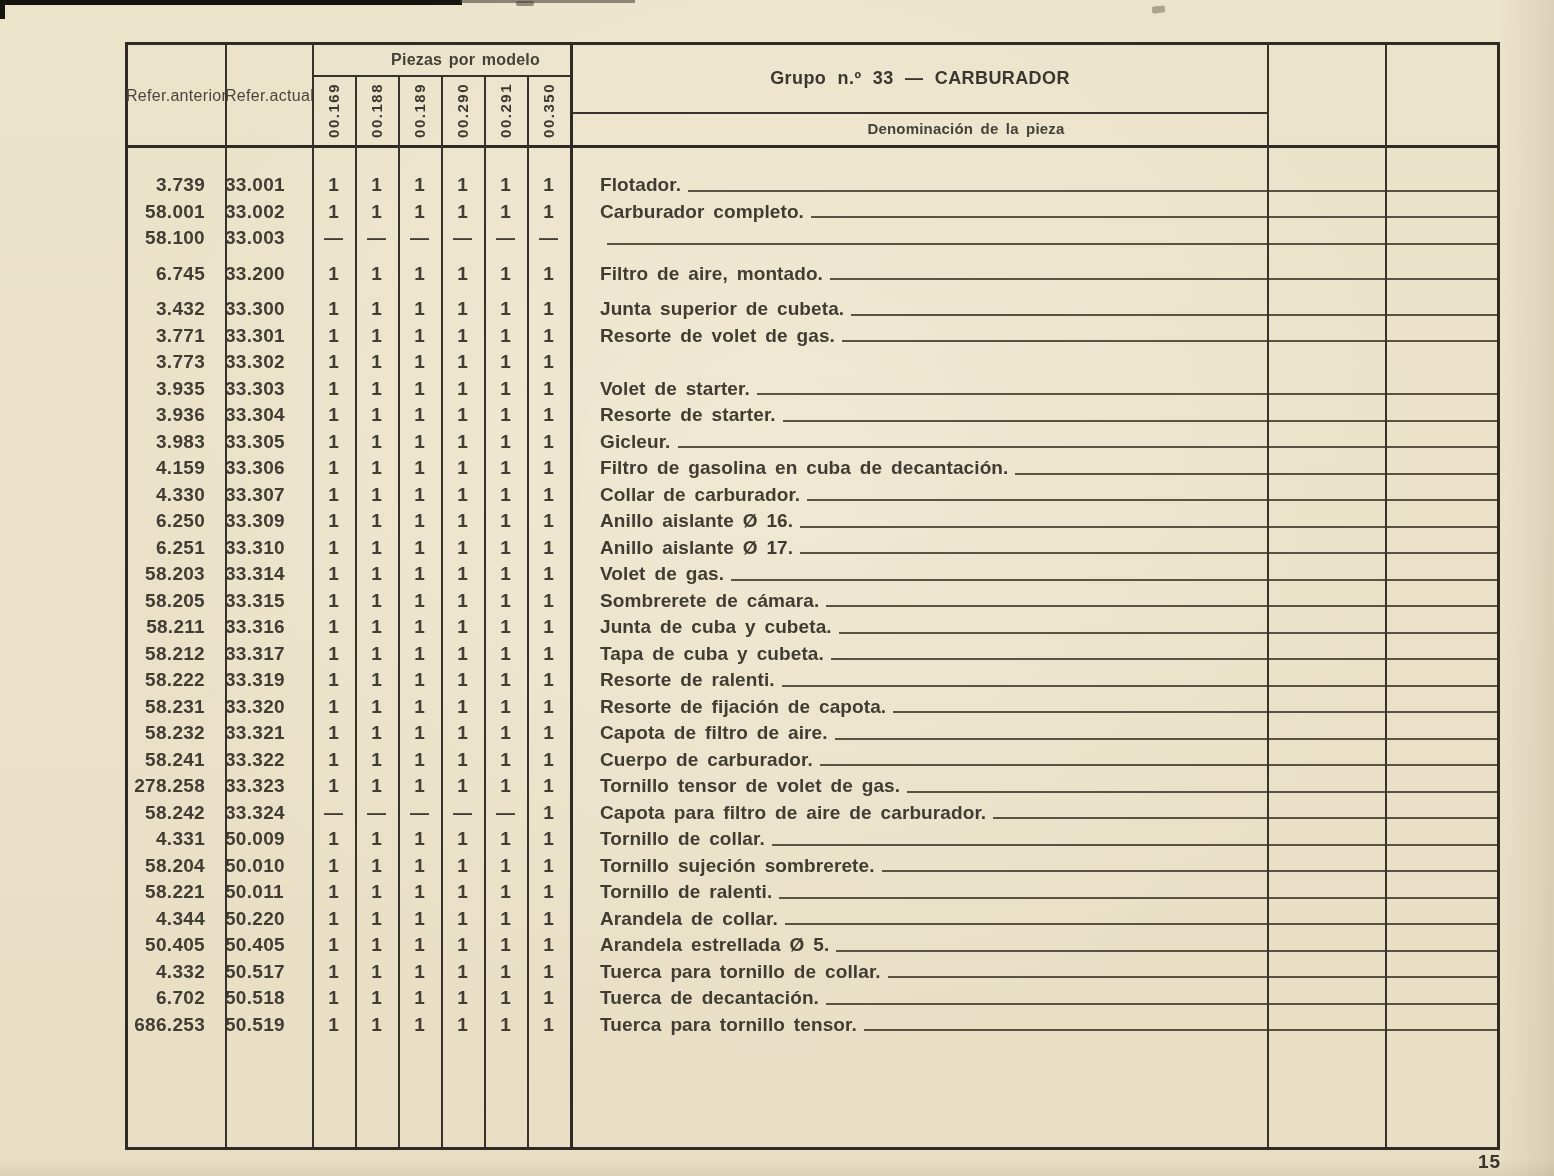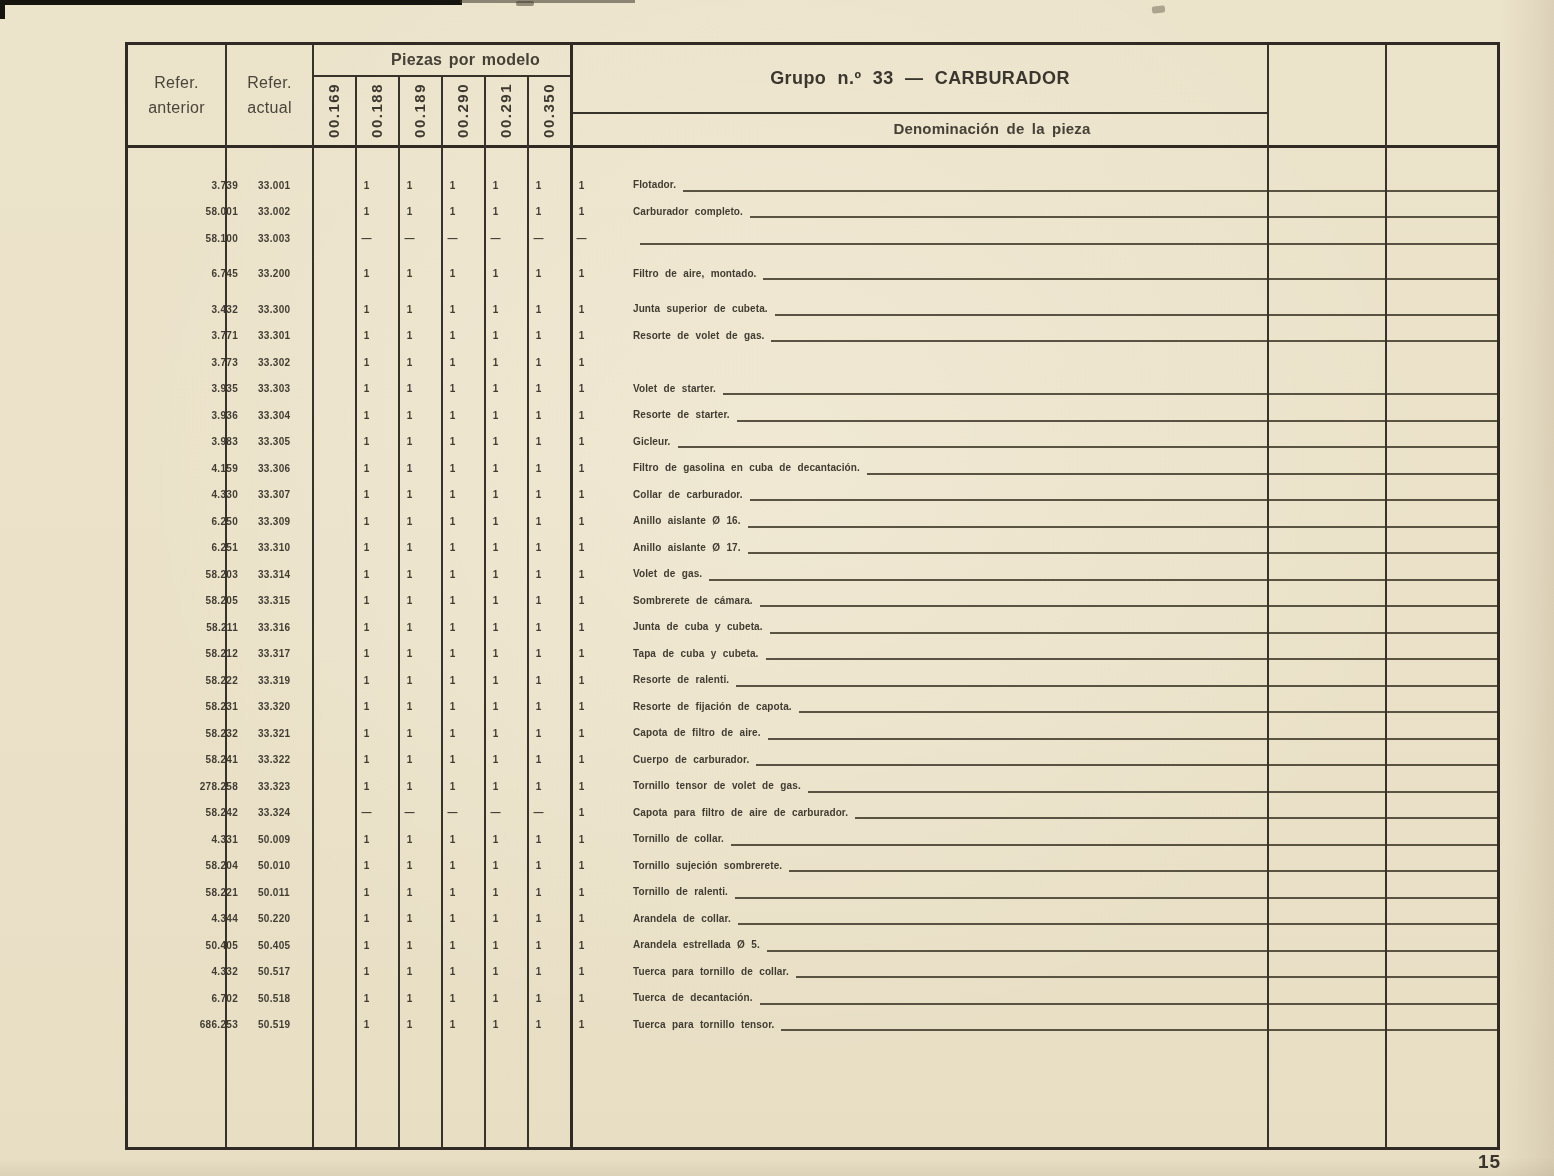--- a/index.html
+++ b/index.html
@@ -32,30 +32,30 @@
     font-weight:bold;
   }
   .vline{position:absolute;top:0;bottom:0;width:2px;background:#37332a;z-index:5;}
   .vline.thick{width:3px;background:#2f2b24;}
   .vline.model{top:30px;}
   .hline{position:absolute;height:2px;background:#37332a;z-index:4;}
   .hline.thick{height:3px;background:#2f2b24;}
 
   
   .hcell{position:absolute;display:flex;align-items:center;justify-content:center;text-align:center;z-index:2;}
-  .ref-head{flex-direction:column;font-size:16px;font-weight:normal;color:#4a453b;line-height:25px;letter-spacing:.3px;}
+  .ref-head{flex-direction:row;font-size:16px;font-weight:normal;color:#4a453b;line-height:25px;letter-spacing:.3px;}
   .pieces-head{font-size:16px;color:#464137;letter-spacing:.2px;word-spacing:2px;}
   .model-head{font-size:15px;}
   .model-head .vtext{writing-mode:vertical-rl;transform:rotate(180deg);letter-spacing:1.5px;color:#3d3930;}
   .group-head{font-size:18px;color:#3b372e;word-spacing:6px;letter-spacing:.4px;}
   .denom-head{font-size:15px;font-weight:bold;color:#464137;word-spacing:3px;letter-spacing:.2px;}
 
   
   .rows{position:absolute;left:0;right:0;top:103px;bottom:0;padding-top:24px;z-index:1;overflow:hidden;}
-  .prow{display:flex;height:26.5px;align-items:center;font-size:10px;margin-left:33px;}
+  .prow{display:flex;height:26.5px;align-items:center;font-size:19px;}
   .row-gap{height:9px;}
   .c-old{width:97px;text-align:right;padding-right:20px;box-sizing:border-box;letter-spacing:.3px;}
   .c-new{width:87px;text-align:left;letter-spacing:.3px;}
   .c-qty{width:43px;text-align:center;}
   .c-desc{flex:1;display:flex;padding-left:30px;min-width:0;}
   .c-desc .desc-text{white-space:nowrap;letter-spacing:.1px;word-spacing:3.5px;line-height:26.5px;color:#413c32;}
   .c-desc .fill{flex:1;position:relative;height:26.5px;}
   .c-desc .fill::after{content:"";position:absolute;left:7px;right:0;bottom:7px;height:2px;background:#5a5342;}
 
   .page-number{position:absolute;left:1478px;top:1151px;font-size:19px;font-weight:bold;color:#38342b;letter-spacing:1px;}
@@ -102,21 +102,21 @@
     <div class="hcell model-head" style="left:356px;top:30px;width:43px;height:70px;">
         <span class="vtext">00.291</span>
       </div>
     <div class="hcell model-head" style="left:399px;top:30px;width:43px;height:70px;">
         <span class="vtext">00.350</span>
       </div>
 
     <div class="hcell group-head" style="left:445px;top:0;width:694px;height:67px;">
       <span>Grupo n.º 33 — CARBURADOR</span>
     </div>
-    <div class="hcell denom-head" style="left:445px;top:67px;width:838px;height:33px;">
+    <div class="hcell denom-head" style="left:419px;top:67px;width:838px;height:33px;">
       <span>Denominación de la pieza</span>
     </div>
 
     <div class="rows">
   <div class="prow">
     <div class="c-old">3.739</div>
     <div class="c-new">33.001</div>
     <div class="c-qty">1</div>
     <div class="c-qty">1</div>
     <div class="c-qty">1</div>

